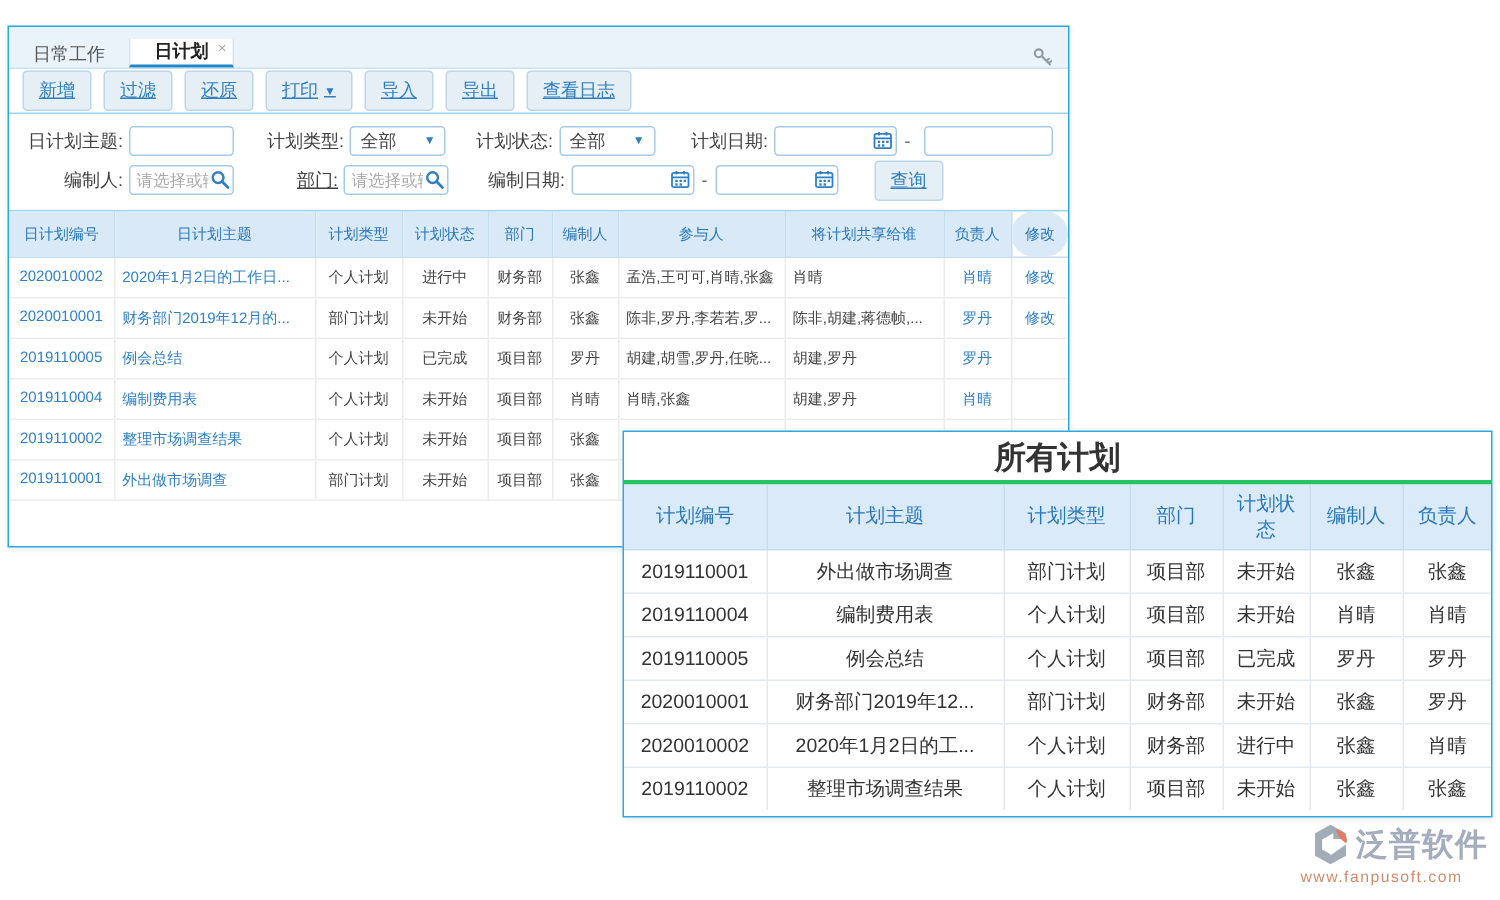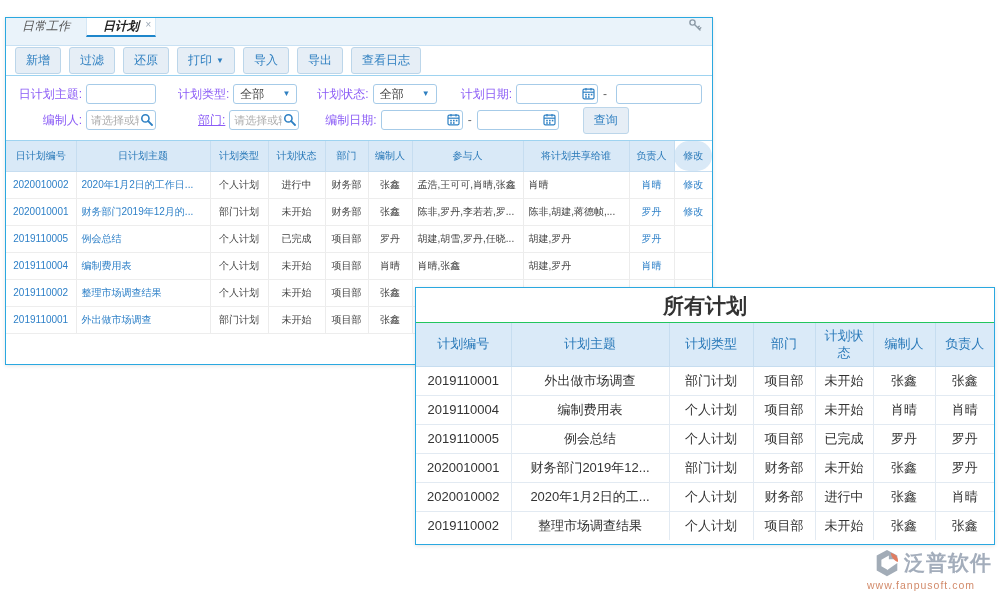--- a/index.html
+++ b/index.html
@@ -16,33 +16,33 @@
   *{margin:0;padding:0;box-sizing:border-box;}
   html,body{width:1000px;height:600px;}
   body{
     position:relative;background:#fff;overflow:hidden;
     font-family:"Liberation Sans","DejaVu Sans",sans-serif;
     font-size:12px;color:#444;
   }
   
   .win{position:absolute;background:#fff;border:1px solid var(--cyan);box-shadow:0 1px 4px rgba(0,0,0,.10);}
   #win1{left:5px;top:17px;width:708px;height:348px;}
-  .tabbar{height:28px;background:#EAF3FA;display:flex;align-items:flex-start;border-bottom:1px solid #C9E1F3;font-style:italic;}
+  .tabbar{height:28px;background:#EAF3FA;display:flex;align-items:flex-end;border-bottom:1px solid #C9E1F3;}
   .tab{display:flex;align-items:center;padding:0 16px;color:#555;cursor:pointer;position:relative;}
   .tab.active{background:#fff;color:#222;font-weight:bold;border-left:1px solid #D5E7F5;border-right:1px solid #D5E7F5;border-bottom:2px solid #1E86CB;}
   .tab .close{position:absolute;top:2px;right:4px;font-size:10px;font-weight:normal;color:#9AA7B5;line-height:1;}
   .tabbar-right{margin-left:auto;display:flex;align-items:center;padding-right:10px;}
   .toolbar{height:30px;display:flex;align-items:center;gap:8px;padding:0 9px;border-bottom:1px solid var(--sep);}
   .tbtn{background:var(--btnbg);border:1px solid var(--btnbd);color:var(--btntx);border-radius:3px;
         font-size:12px;padding:4px 10px;display:flex;align-items:center;gap:4px;cursor:pointer;
-        font-family:inherit;}
+        font-family:inherit;text-decoration:underline;}
   .caret{font-size:8px;color:var(--btntx);line-height:1;}
   .filters{padding:5px 8px 7px;border-bottom:1px solid var(--sep);}
   .frow{display:flex;align-items:center;height:26px;}
-  .flabel{color:#8b5cf6;text-align:right;white-space:nowrap;}
+  .flabel{color:#404040;text-align:right;white-space:nowrap;}
   .l1{width:68px;}
   .inp{height:20px;border:1px solid var(--inbd);border-radius:3px;background:#fff;
        font-size:12px;color:#444;padding:0 4px;outline:none;font-family:inherit;width:100%;}
   .inp::placeholder{color:#ABABAB;font-size:11px;}
   .iwrap{position:relative;margin-left:4px;}
   .iwrap .icon-r{position:absolute;right:3px;top:3px;}
   .fsel{margin-left:4px;width:64px;height:20px;border:1px solid var(--inbd);border-radius:3px;
         display:flex;align-items:center;justify-content:space-between;padding:0 6px;background:#fff;cursor:pointer;}
   .dash{margin:0 5px;color:#666;}
   .qbtn{margin-left:24px;}
@@ -54,21 +54,21 @@
   #t1 td{height:27px;border-bottom:1px solid #EDEDED;border-right:1px solid #ECECEC;
          text-align:center;padding:0 5px;white-space:nowrap;overflow:hidden;color:#444;}
   #t1 th:last-child,#t1 td:last-child{border-right:none;border-radius:15px;}
   #t1 td:nth-child(1){color:var(--link);}
   #t1 td:nth-child(2){text-align:left;color:var(--link);}
   #t1 td:nth-child(7),#t1 td:nth-child(8){text-align:left;}
   #t1 td:nth-child(9),#t1 td:nth-child(10){color:var(--link);}
   
   #win2{left:415px;top:287px;width:580px;height:258px;}
   .w2title{height:35px;line-height:35px;text-align:center;font-size:21px;font-weight:bold;color:#333;
-           border-bottom:1px solid #22c55e;}
+           border-bottom:3px solid #22c55e;}
   #t2{width:578px;font-size:13px;}
   #t2 th{background:#DAEAF8;color:var(--hdrtx);font-weight:normal;height:43px;
          border:1px solid #C6DDF0;border-top:none;padding:0 4px;line-height:1.35;}
   #t2 th:first-child{border-left:none;} #t2 th:last-child{border-right:none;}
   #t2 td{height:29px;border:1px solid #E2EAF2;text-align:center;color:#333;
          padding:0 4px;white-space:nowrap;overflow:hidden;}
   #t2 td:first-child{border-left:none;} #t2 td:last-child{border-right:none;}
   #t2 tr:last-child td{border-bottom:none;}
   
   .wm{position:absolute;right:8px;bottom:9px;width:142px;opacity:.88;}

